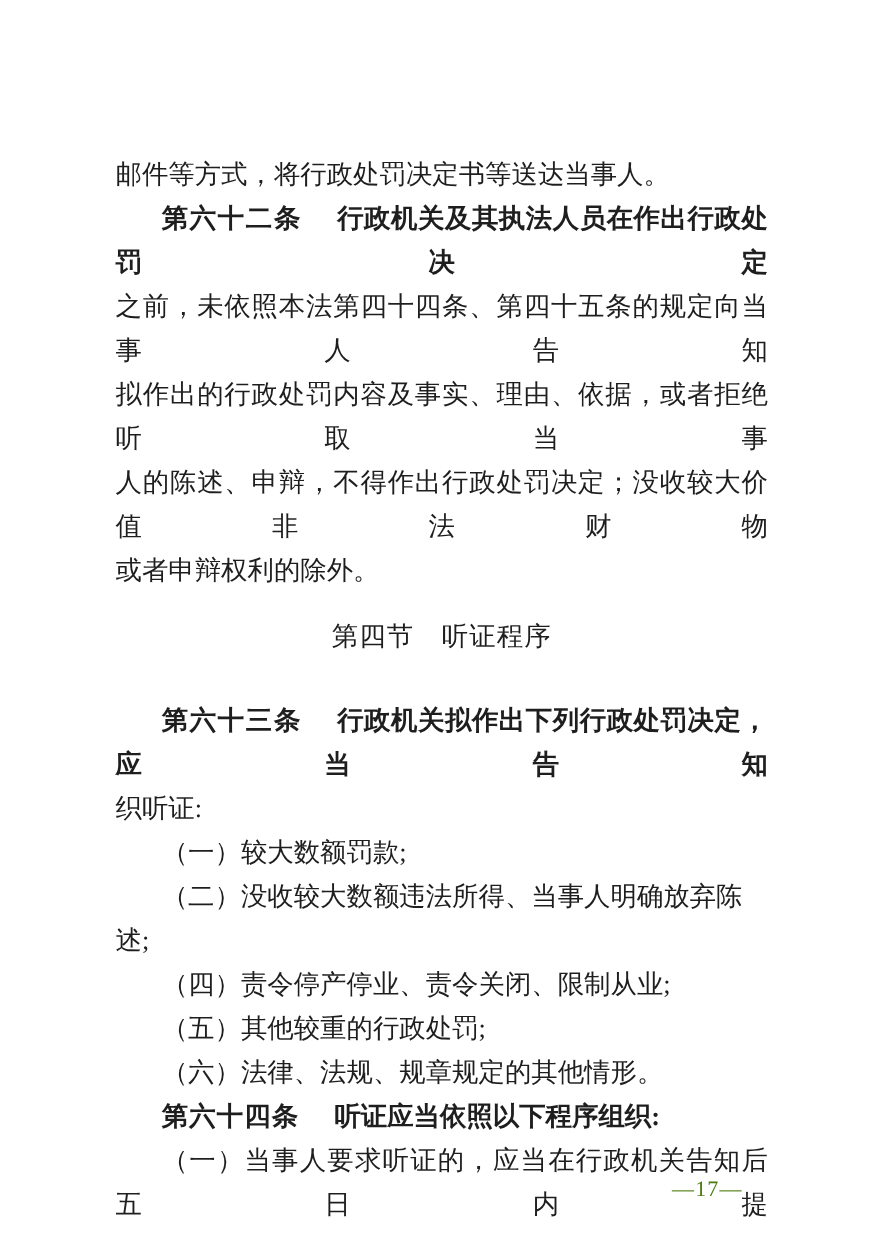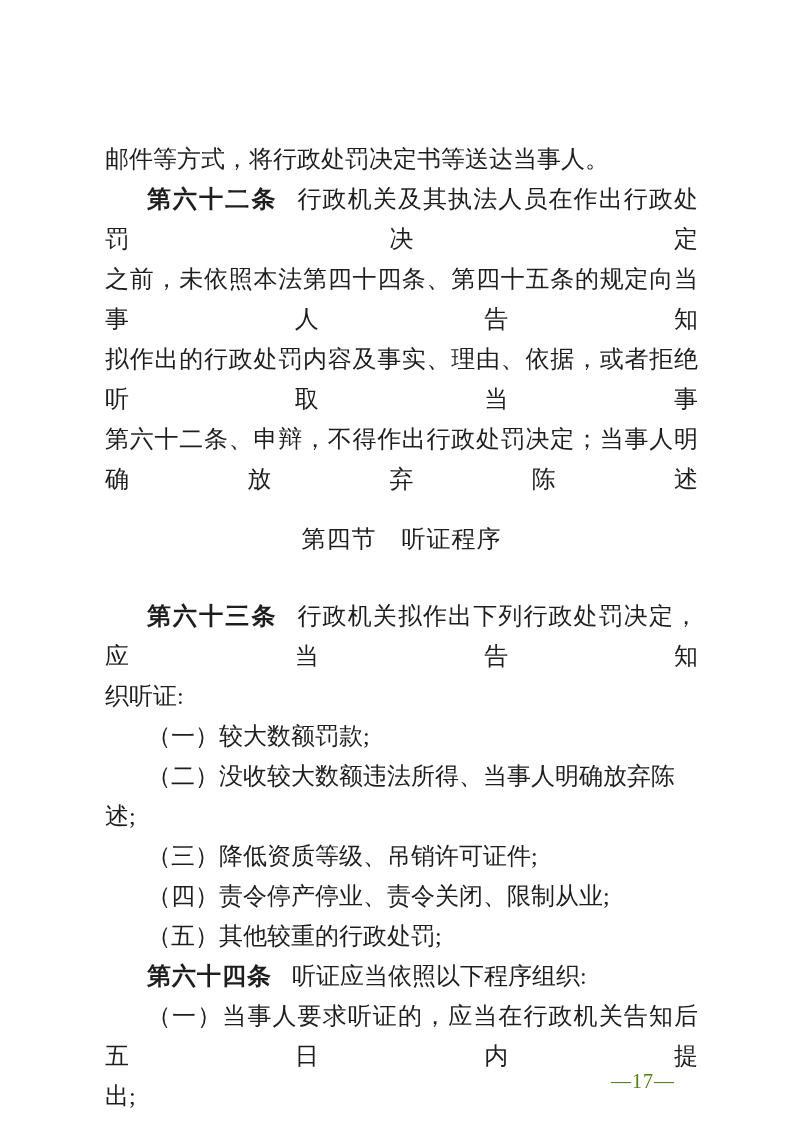--- a/index.html
+++ b/index.html
@@ -43,21 +43,22 @@
   .indent {
     text-indent: 42px;
   }
   
   .art-label {
     font-weight: bold;
     font-family: "Liberation Sans", "DejaVu Sans", sans-serif;
     letter-spacing: 1px;
   }
   .art-rest {
-    margin-left: 20px;
+    margin-left: 32px;
+    font-weight: bold;
   }
   .heading {
     text-align: center;
     text-align-last: center;
     margin-top: 20px;
     margin-bottom: 37px;
     letter-spacing: 1px;
   }
   .page-num {
     position: absolute;
@@ -74,32 +75,33 @@
 
 <div class="page">
 
   <div class="doc">
 
     <div class="line plain">邮件等方式，将行政处罚决定书等送达当事人。</div>
 
     <div class="line fill indent"><span class="art-label">第六十二条</span><span class="art-rest">行政机关及其执法人员在作出行政处罚决定</span></div>
     <div class="line fill">之前，未依照本法第四十四条、第四十五条的规定向当事人告知</div>
     <div class="line fill">拟作出的行政处罚内容及事实、理由、依据，或者拒绝听取当事</div>
-    <div class="line fill">第六十二条、申辩，不得作出行政处罚决定；当事人明确放弃陈述</div>
+    <div class="line fill">人的陈述、申辩，不得作出行政处罚决定；没收较大价值非法财物</div>
+    <div class="line plain">或者申辩权利的除外。</div>
 
     <div class="line heading">第四节　听证程序</div>
 
     <div class="line fill indent"><span class="art-label">第六十三条</span><span class="art-rest">行政机关拟作出下列行政处罚决定，应当告知</span></div>
     <div class="line plain">织听证:</div>
 
     <div class="line plain indent">（一）较大数额罚款;</div>
     <div class="line plain indent">（二）没收较大数额违法所得、当事人明确放弃陈述;</div>
-    <div class="line plain indent">（三）降低资质等级、吊销许可证件;</div>
     <div class="line plain indent">（四）责令停产停业、责令关闭、限制从业;</div>
     <div class="line plain indent">（五）其他较重的行政处罚;</div>
+    <div class="line plain indent">（六）法律、法规、规章规定的其他情形。</div>
 
 
     <div class="line plain indent"><span class="art-label">第六十四条</span><span class="art-rest">听证应当依照以下程序组织:</span></div>
     <div class="line fill indent">（一）当事人要求听证的，应当在行政机关告知后五日内提</div>
     <div class="line plain">出;</div>
 
   </div>
 
   <div class="page-num">—17—</div>
 

